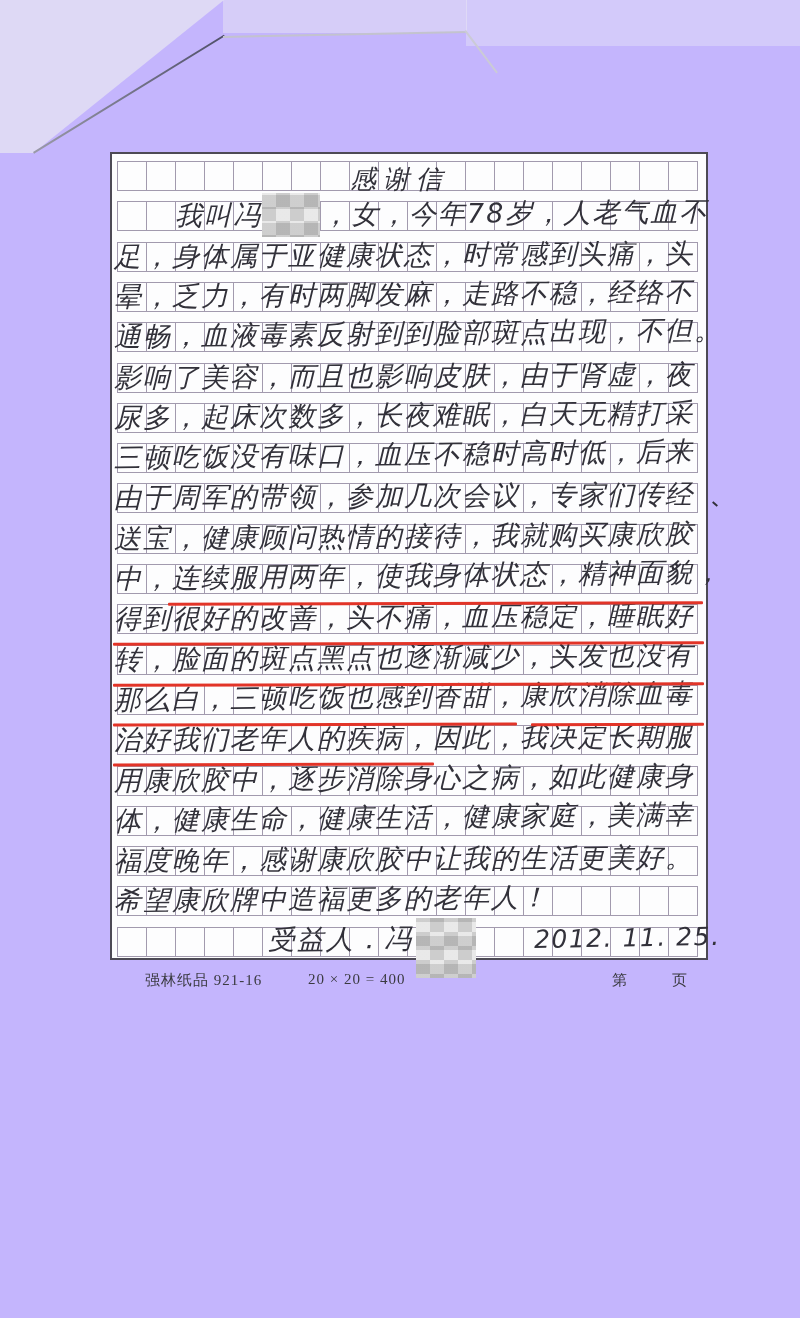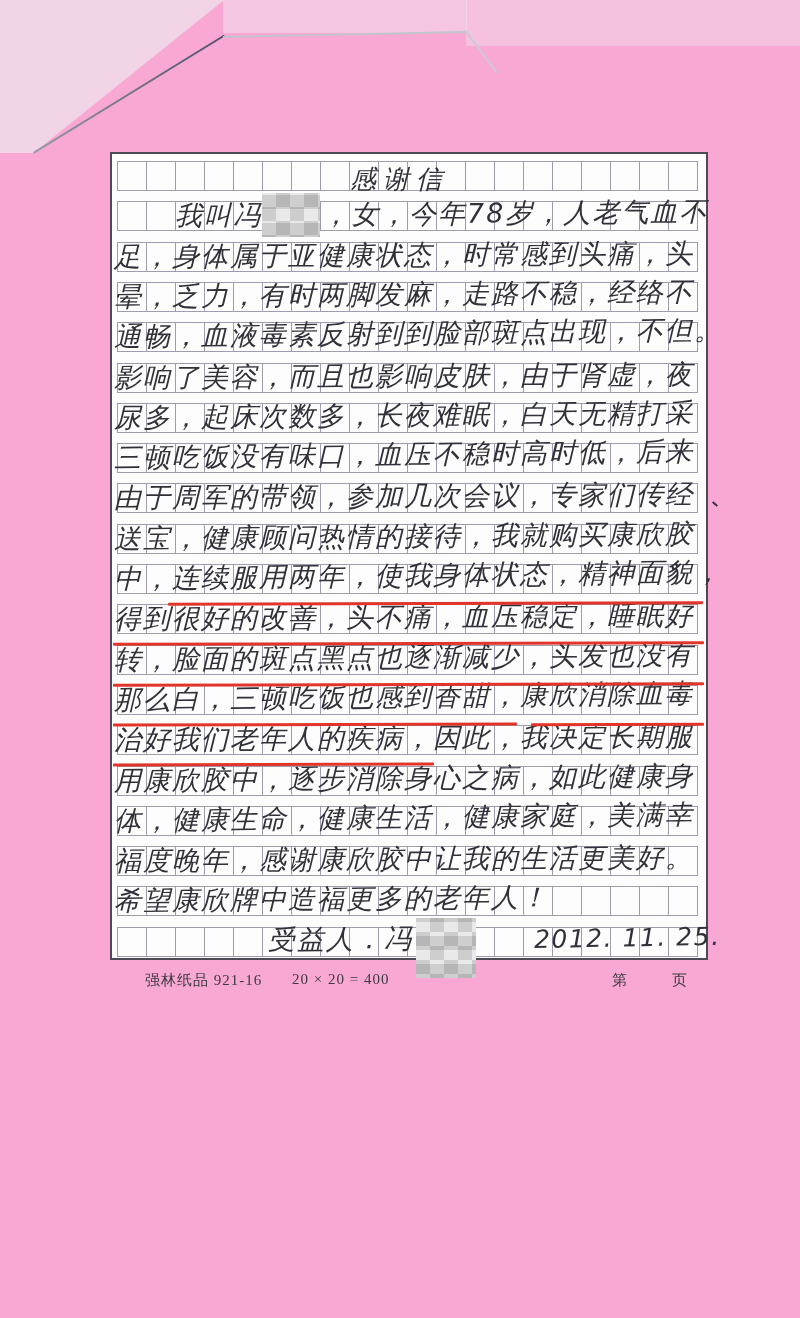--- a/index.html
+++ b/index.html
@@ -8,21 +8,21 @@
     --border:#4d4a55;
     --red:#e23428;
     --footer:#3a3a40;
   }
   html,body{margin:0;padding:0;}
   body{
     width:800px;height:1318px;background:#ffffff;
     font-family:"Liberation Serif", serif;
     position:relative;overflow:hidden;
   }
-  #scan{position:absolute;left:0;top:0;width:800px;height:1318px;background:#f9a8d4;}
+  #scan{position:absolute;left:0;top:0;width:800px;height:1318px;background:#c4b5fd;}
 
   
   .tint{position:absolute;pointer-events:none;}
   .artifact{position:absolute;transform-origin:0 0;pointer-events:none;}
   #edge-main{left:33px;top:152px;width:224px;height:2px;
     background:linear-gradient(90deg,#9a9aa8,#50506a);transform:rotate(-31.6deg);}
   #edge-top{left:223px;top:36px;width:244px;height:1.5px;background:#c3c3ce;transform:rotate(-1.2deg);}
   #edge-right{left:466px;top:30px;width:53px;height:1.5px;background:#cbcbd6;transform:rotate(53deg);}
   #tint-a{left:0;top:0;width:224px;height:153px;background:#edecf1;opacity:.65;
     clip-path:polygon(0 0,100% 0,15% 100%,0 100%);}
@@ -57,21 +57,21 @@
       repeating-conic-gradient(#c2c2c2 0% 25%, #e4e4e4 25% 50%);
     background-size:100% 100%, 28px 28px;
   }
 
   .stray-mark{position:absolute;background:var(--ink);}
 
   
   .footer-text{position:absolute;top:971px;color:var(--footer);
     font-size:15px;letter-spacing:1px;font-family:"Liberation Serif", serif;}
   #footer-brand{left:136px;margin-left:9px;}
-  #footer-spec{left:292px;}
+  #footer-spec{left:308px;}
   #footer-page-prefix{left:612px;}
   #footer-page-suffix{left:672px;}
 </style>
 </head>
 <body>
 
 <div id="scan">
 
   <div class="tint" id="tint-a"></div>
   <div class="tint" id="tint-b"></div>

